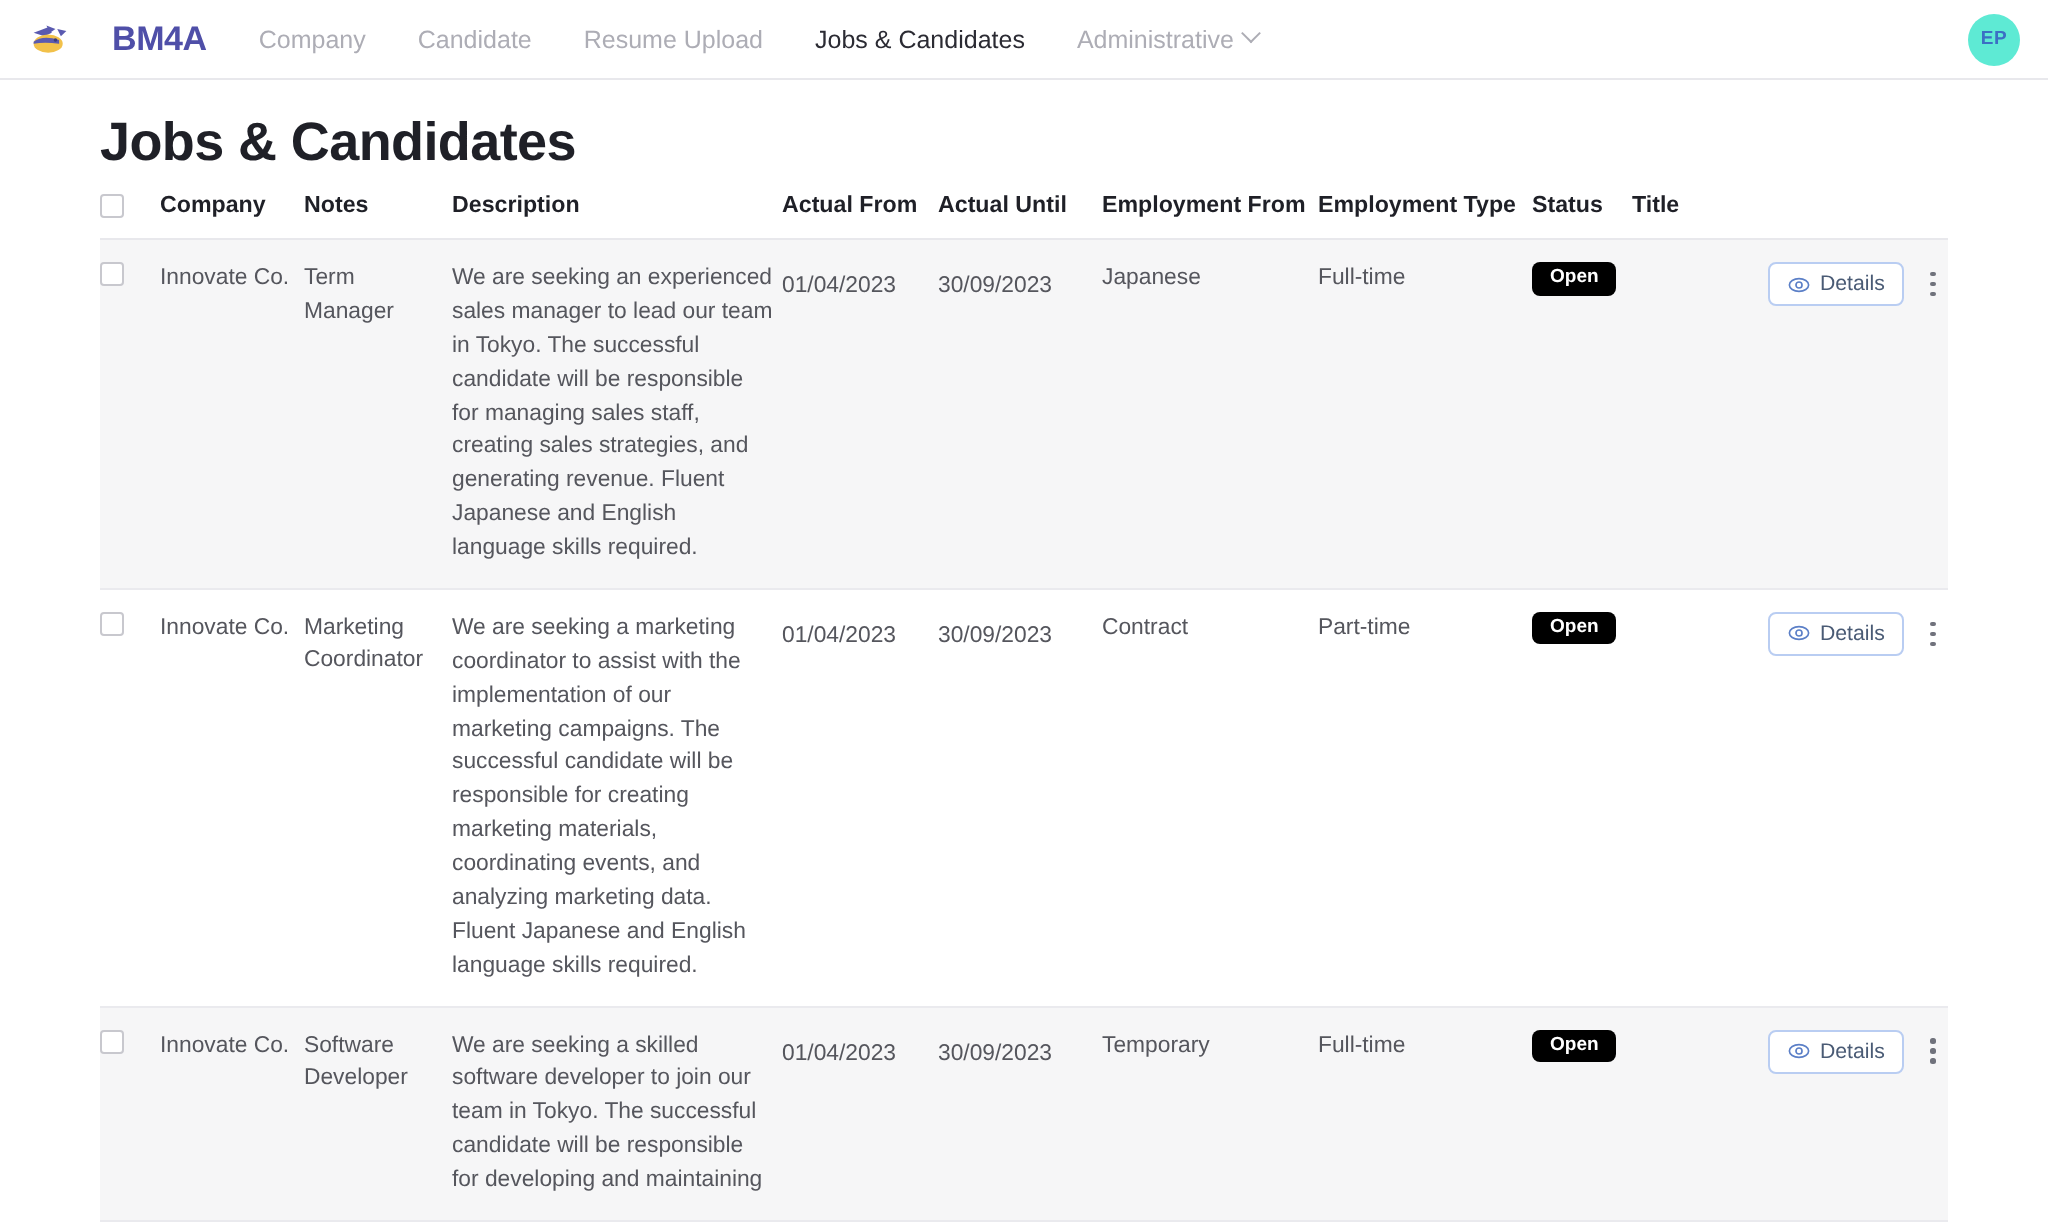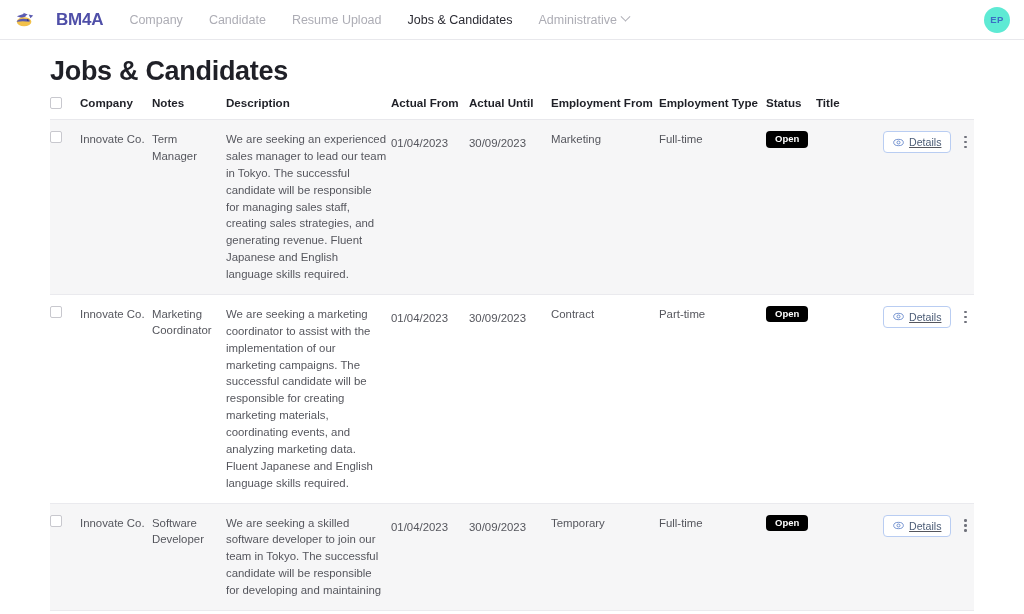--- a/index.html
+++ b/index.html
@@ -160,22 +160,21 @@
     border-radius: 4px;
     padding: 3px 9px 4px;
     line-height: 1;
     cursor: pointer;
   }
 
   .actions {
     display: flex;
     align-items: center;
     gap: 9px;
-    justify-content: center;
-    text-decoration: underline;
+    justify-content: space-between;
   }
   .details-btn {
     display: inline-flex;
     align-items: center;
     gap: 5px;
     border: 1px solid #b9cdf2;
     border-radius: 4px;
     background: #ffffff;
     color: #4a5b75;
     font-size: 10.6px;
@@ -258,21 +257,21 @@
           </td>
         <td><span class="cellv">Innovate Co.</span></td>
         <td><span class="cellv">Term Manager</span></td>
         <td><span class="desc">We are seeking an experienced sales manager to lead our team in Tokyo. The successful candidate will be responsible for managing sales staff, creating sales strategies, and generating revenue. Fluent Japanese and English language skills required.</span></td>
         <td>
             <span class="date">01/04/2023</span>
           </td>
         <td>
             <span class="date">30/09/2023</span>
           </td>
-        <td><span class="cellv">Marketing</span></td>
+        <td><span class="cellv">Japanese</span></td>
         <td><span class="cellv">Full-time</span></td>
         <td><span class="badge">Open</span></td>
         <td><span class="cellv"></span></td>
         <td>
           <div class="actions">
             <button class="details-btn">
               <svg class="eye-icon" width="11" height="11" viewBox="0 0 16 16">
                 <ellipse cx="8" cy="8" rx="7" ry="4.6" fill="none" stroke="#5b7fc7" stroke-width="1.2"></ellipse>
                 <circle cx="8" cy="8" r="2.2" fill="none" stroke="#5b7fc7" stroke-width="1.2"></circle>
               </svg>

